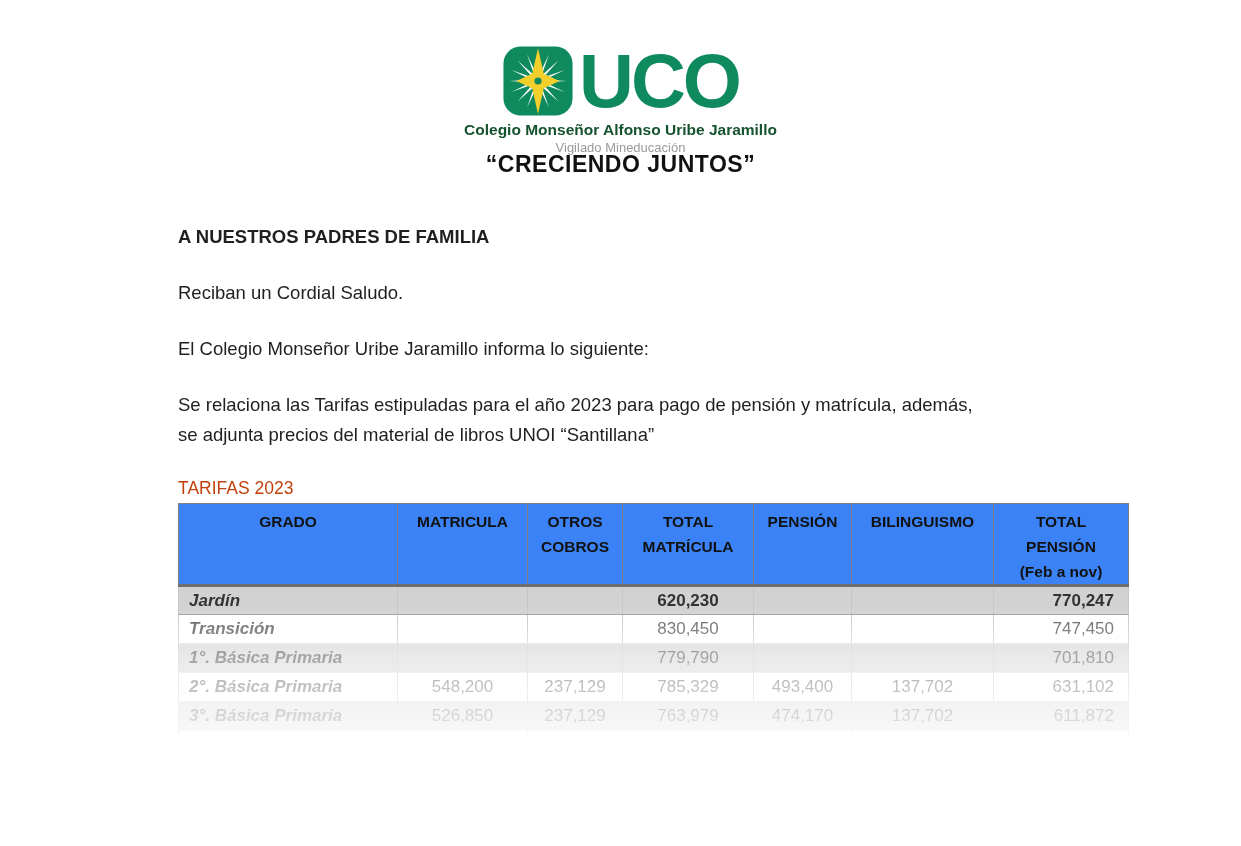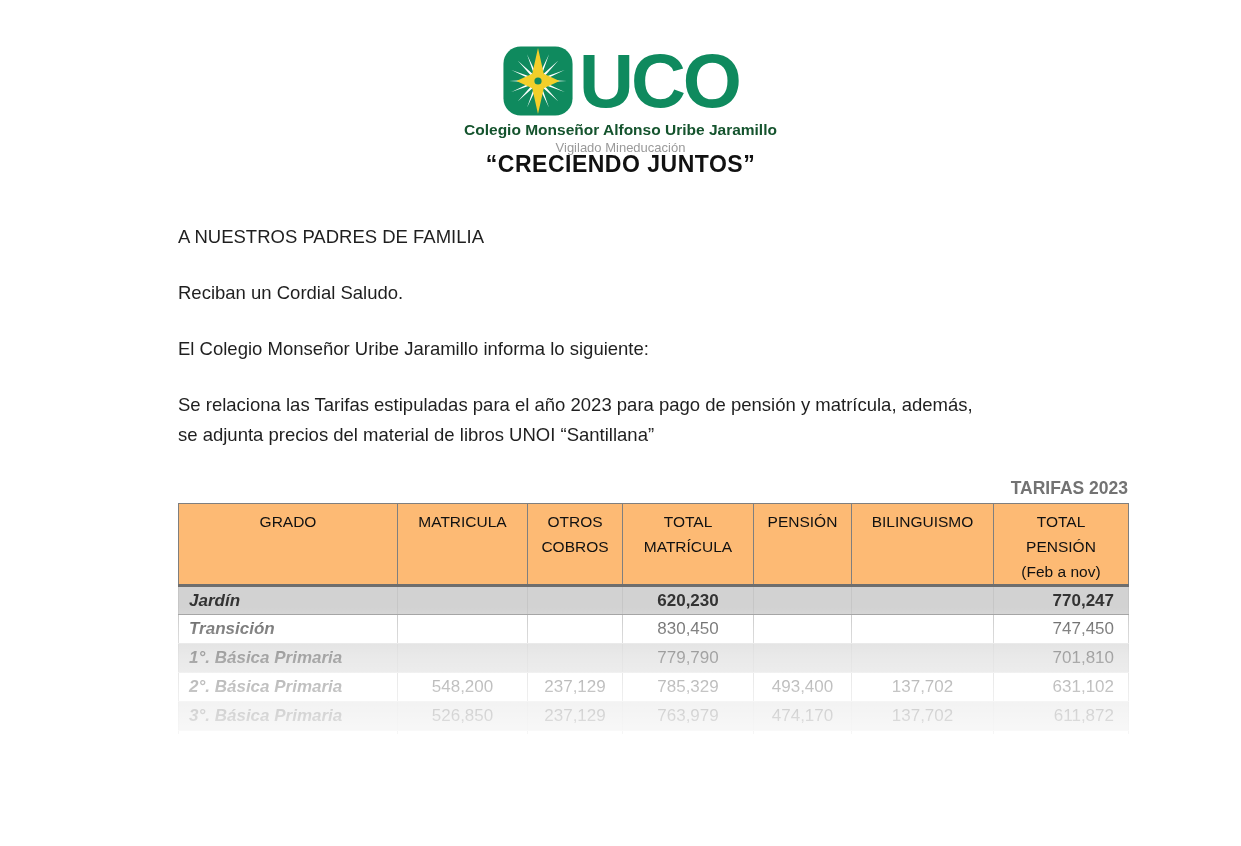--- a/index.html
+++ b/index.html
@@ -14,30 +14,30 @@
   .logo-row { display:flex; align-items:center; justify-content:center; gap:5px; height:74px; }
   .logo-mark svg { width:72px; height:72px; display:block; }
   .logo-acronym { font-size:76px; font-weight:800; color:#0f8a5e; letter-spacing:-3px; line-height:70px; }
   .school-name { font-size:15.5px; font-weight:700; color:#14532d; margin-top:3px; }
   .school-sub  { font-size:13px; color:#9a9a9a; margin-top:1px; }
   .motto { position:absolute; top:151px; left:0; width:100%; text-align:center;
            font-size:23px; font-weight:700; color:#111; letter-spacing:0.5px; }
   
   .content { position:absolute; left:178px; top:222px; width:950px; }
   p.line { margin:0 0 26px 0; font-size:18.5px; line-height:30px; color:#1f1f1f; }
-  .bold { font-weight:400; }
+  .bold { font-weight:700; }
   .para { margin-bottom:22px; }
-  .table-title { text-align:right; font-weight:700; font-size:17.5px; line-height:24px; margin-bottom:3px; color:#737373; }
+  .table-title { text-align:left; font-weight:400; font-size:17.5px; line-height:24px; margin-bottom:3px; color:#c2410c; }
   
   .table-wrap { position:relative; width:950px; }
   table.tariffs { border-collapse:collapse; table-layout:fixed; width:950px; border:1.5px solid #7f7f7f; }
   table.tariffs th {
-    vertical-align:top; padding-top:5px; font-size:15.5px; font-weight:400; color:#111;
+    vertical-align:top; padding-top:5px; font-size:15.5px; font-weight:700; color:#111;
     line-height:25px; white-space:pre-line; text-align:center;
-    border:1px solid #7f7f7f; border-bottom:3px solid #6e6e6e; height:78px; background:#fdba74;
+    border:1px solid #7f7f7f; border-bottom:3px solid #6e6e6e; height:78px; background:#3b82f6;
   }
   table.tariffs td {
     height:29px; font-size:17px; text-align:center; color:#454545; padding:0 2px;
     border-left:1px solid #c6c6c6; border-right:1px solid #c6c6c6; border-bottom:1px solid #dcdcdc;
   }
   table.tariffs tbody tr:nth-child(odd) { background:#d2d2d2; }
   table.tariffs tbody tr:nth-child(1) td { font-weight:700; color:#333; border-bottom:1px solid #9c9c9c; }
   table.tariffs tbody tr:nth-child(2) td { color:#4f4f4f; }
   table.tariffs td.grade { text-align:left; padding-left:10px; font-weight:700;font-style:italic; }
   table.tariffs td.tp { text-align:right; padding-right:14px; }

